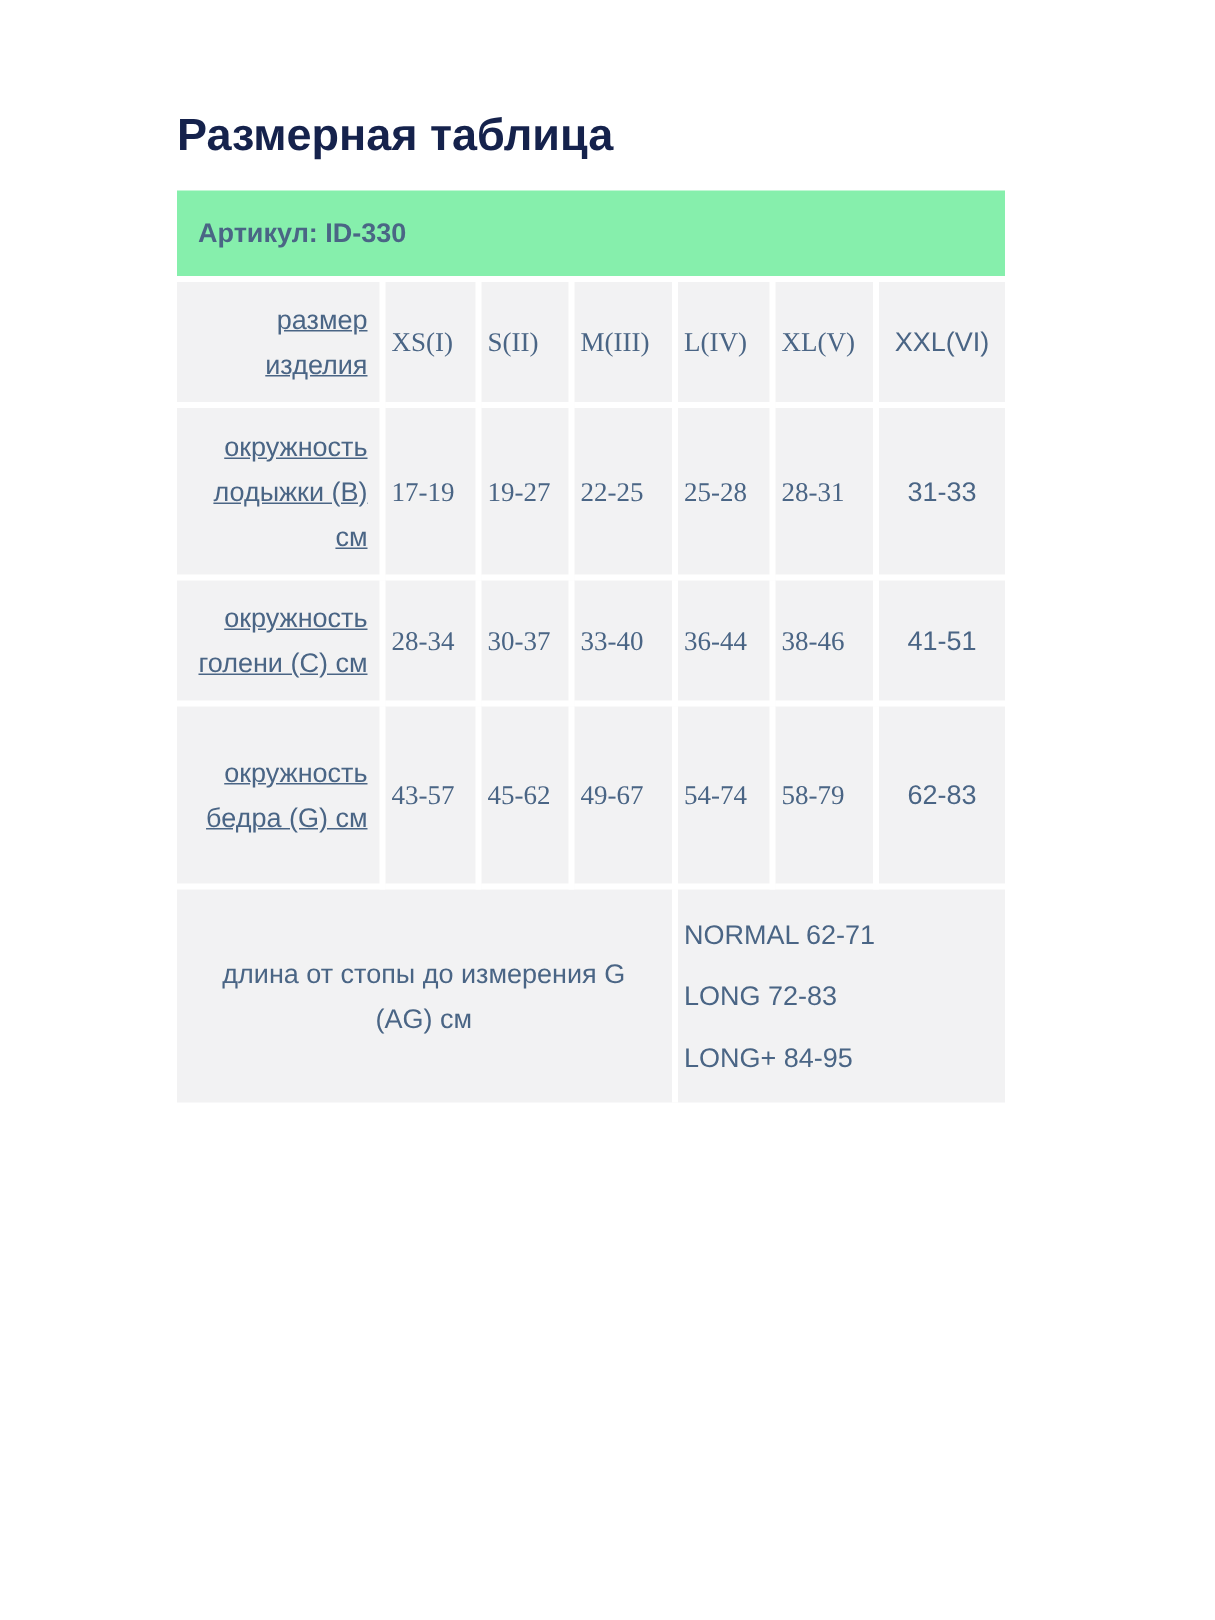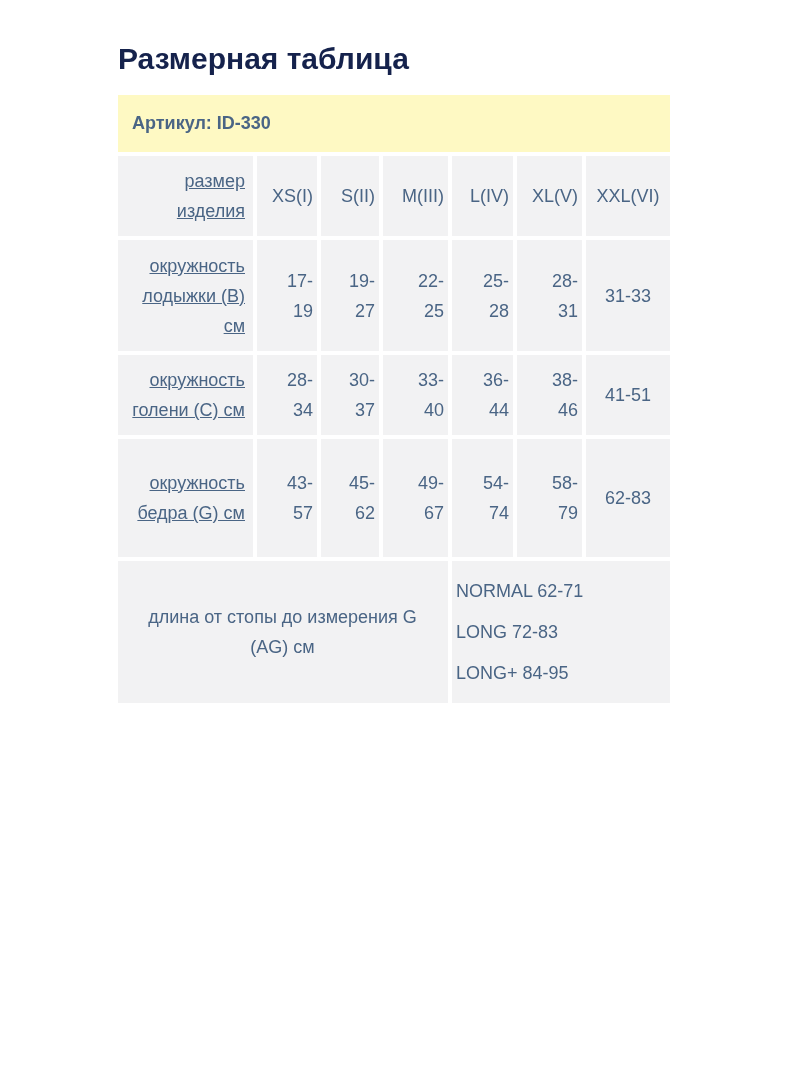--- a/index.html
+++ b/index.html
@@ -4,35 +4,35 @@
 <style>
   * { box-sizing: border-box; margin: 0; padding: 0; }
   html, body {
     width: 810px;
     height: 1080px;
     background: #ffffff;
     font-family: "Liberation Sans", "DejaVu Sans", sans-serif;
     overflow: hidden;
   }
   .page {
-    padding: 40px 120px 0 118px;
+    padding: 72px 120px 0 118px;
     width: 762px;
   }
   .page-title {
     font-size: 30px;
     font-weight: 700;
     color: #15224c;
     line-height: 38px;
     margin-bottom: 17px;
     letter-spacing: 0;
   }
   .article-bar {
     width: 552px;
     height: 57px;
-    background: #fef9c3;
+    background: #86efac;
     display: flex;
     align-items: center;
     padding-left: 14px;
     margin-bottom: 4px;
   }
   .article-bar span {
     font-size: 18px;
     font-weight: 700;
     color: #4a6585;
   }
@@ -52,22 +52,23 @@
   table.size-table tr:first-child > td { border-top: none; }
   table.size-table tr:last-child  > td { border-bottom: none; }
   table.size-table td:first-child { border-left: none; }
   table.size-table td:last-child  { border-right: none; }
   td.label {
     text-align: right;
     padding: 10px 8px 10px 13px;
     text-decoration: underline;
   }
   td.val {
-    text-align: right;
+    text-align: left;
     padding: 8px 4px;
+    font-family: Liberation Serif, serif;
   }
   
   span.rng {
     display: inline-block;
     max-width: 2.45em;
   }
   td.val-wide { text-align: center; padding: 8px 6px; }
   tr.r-header  td { height: 82px; }
   tr.r-b       td { height: 115px; }
   tr.r-c       td { height: 78px; }

